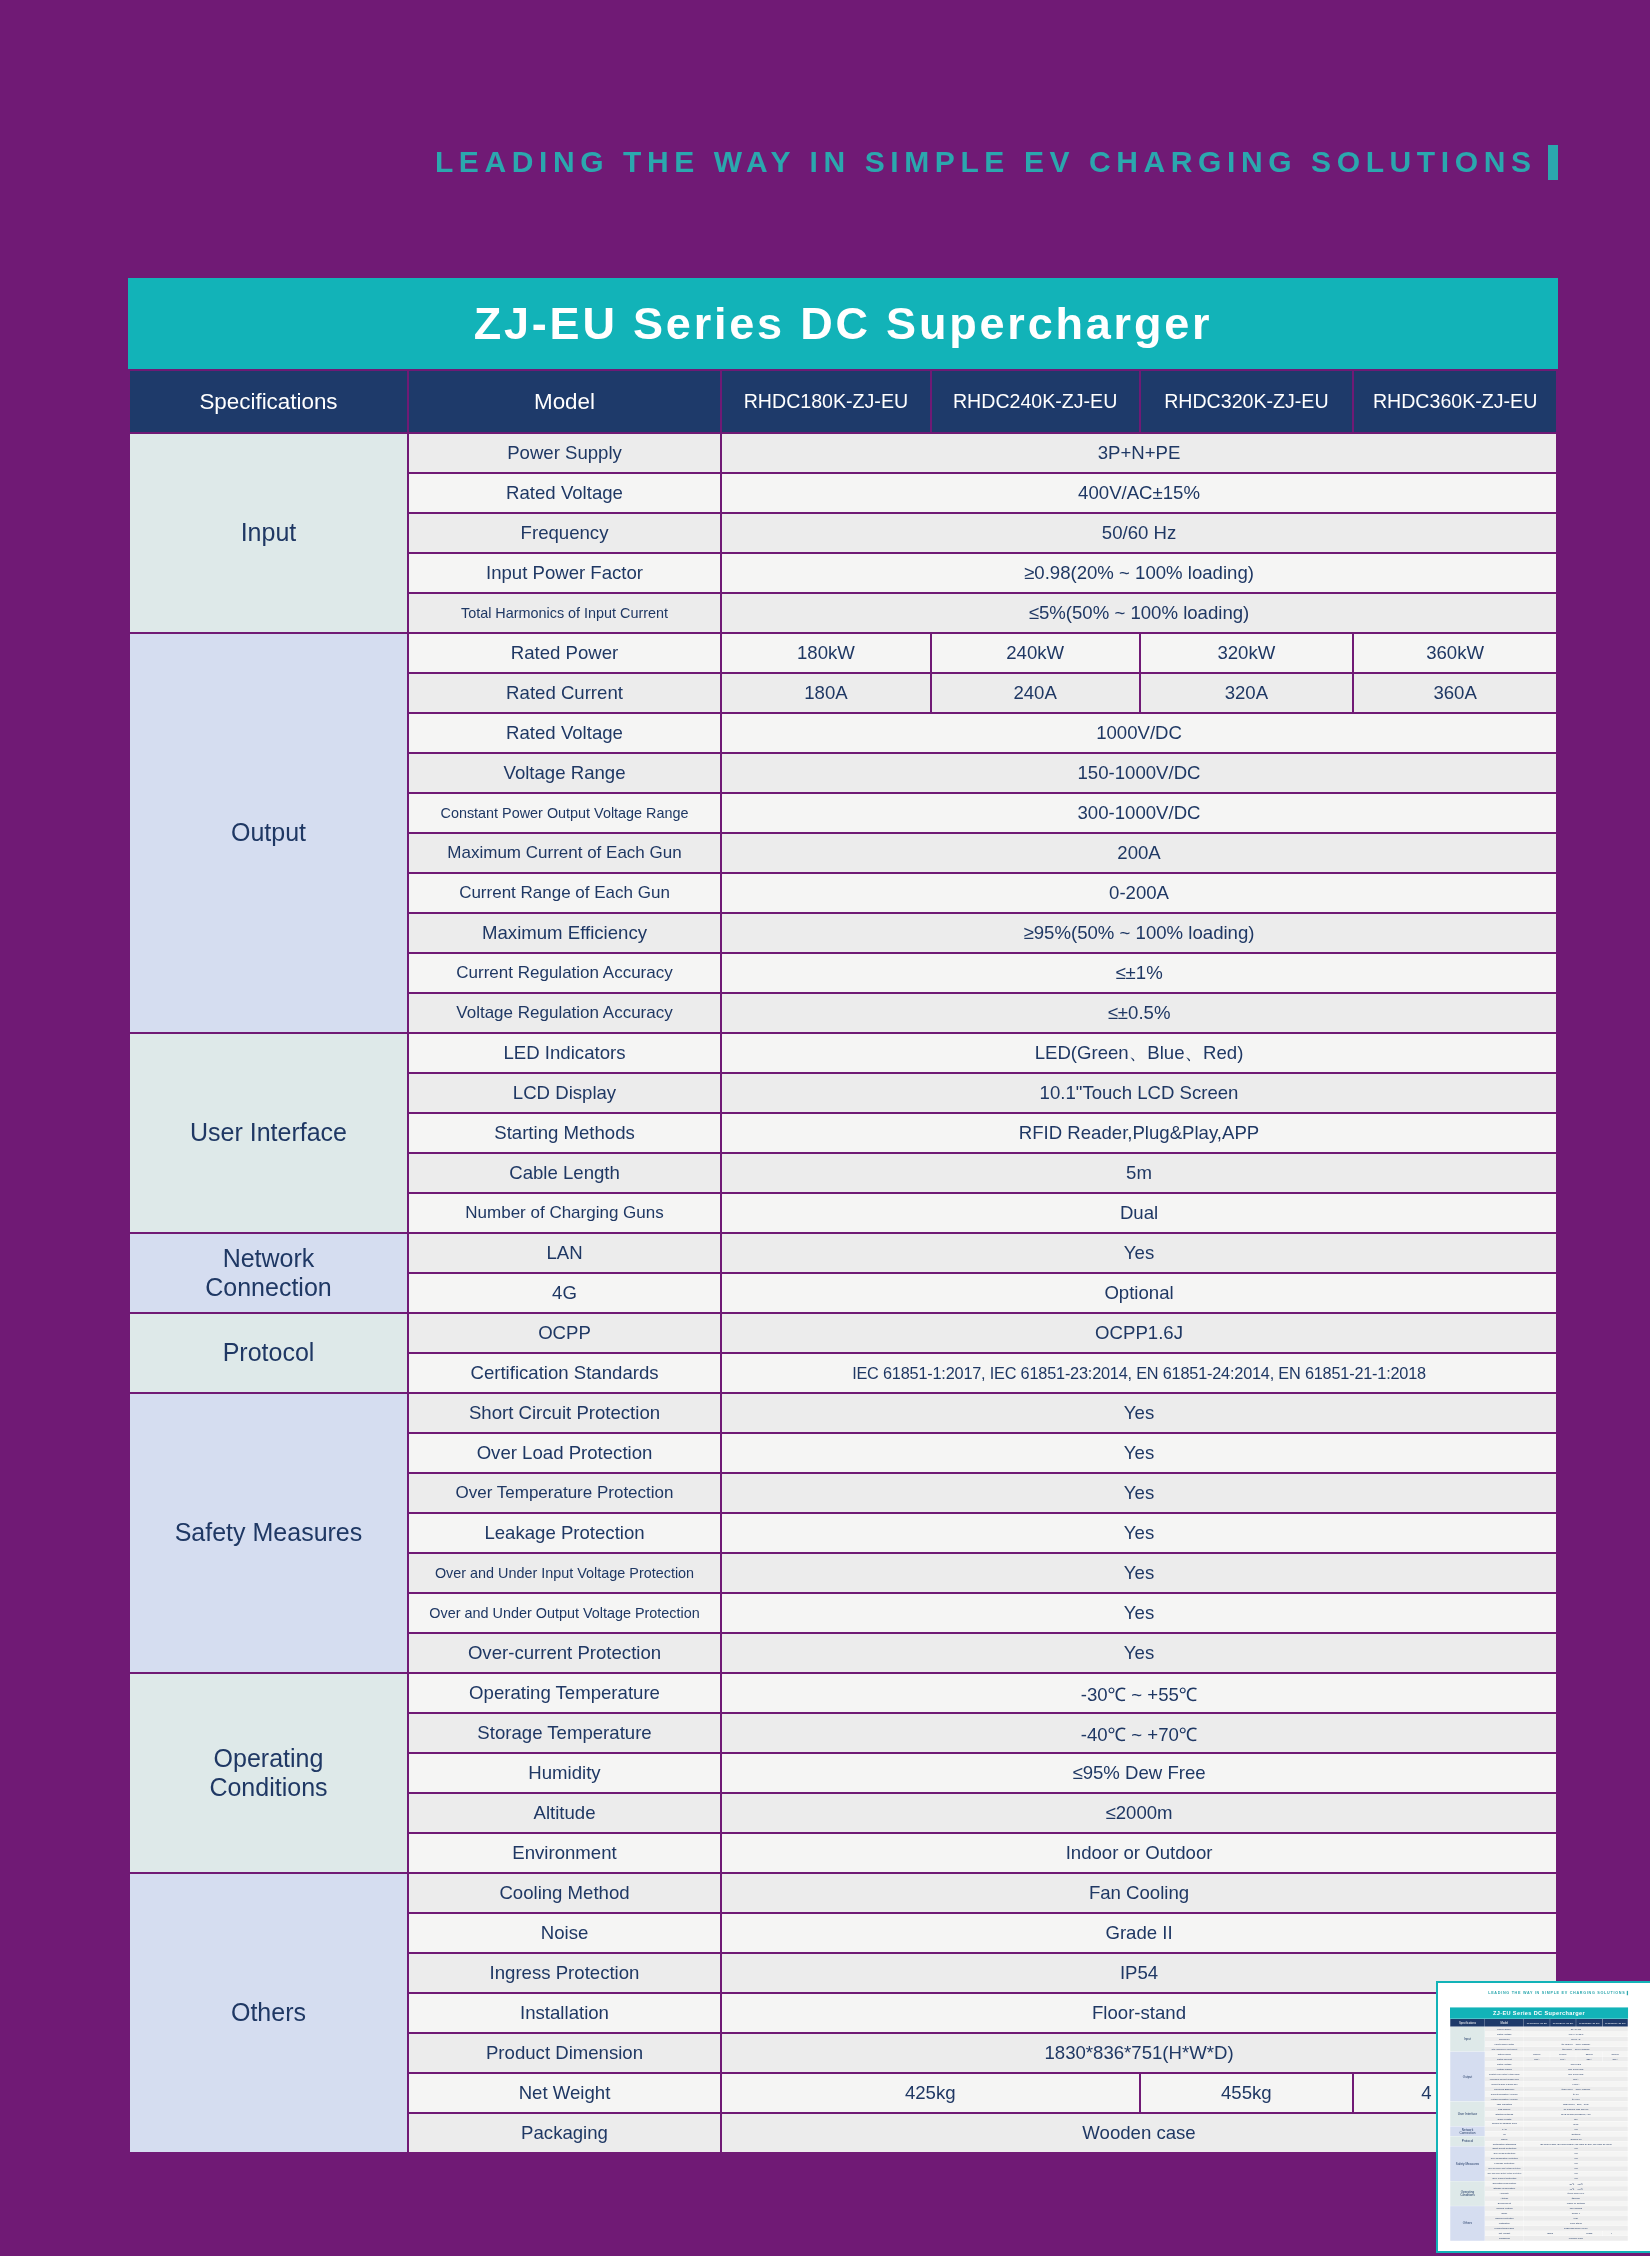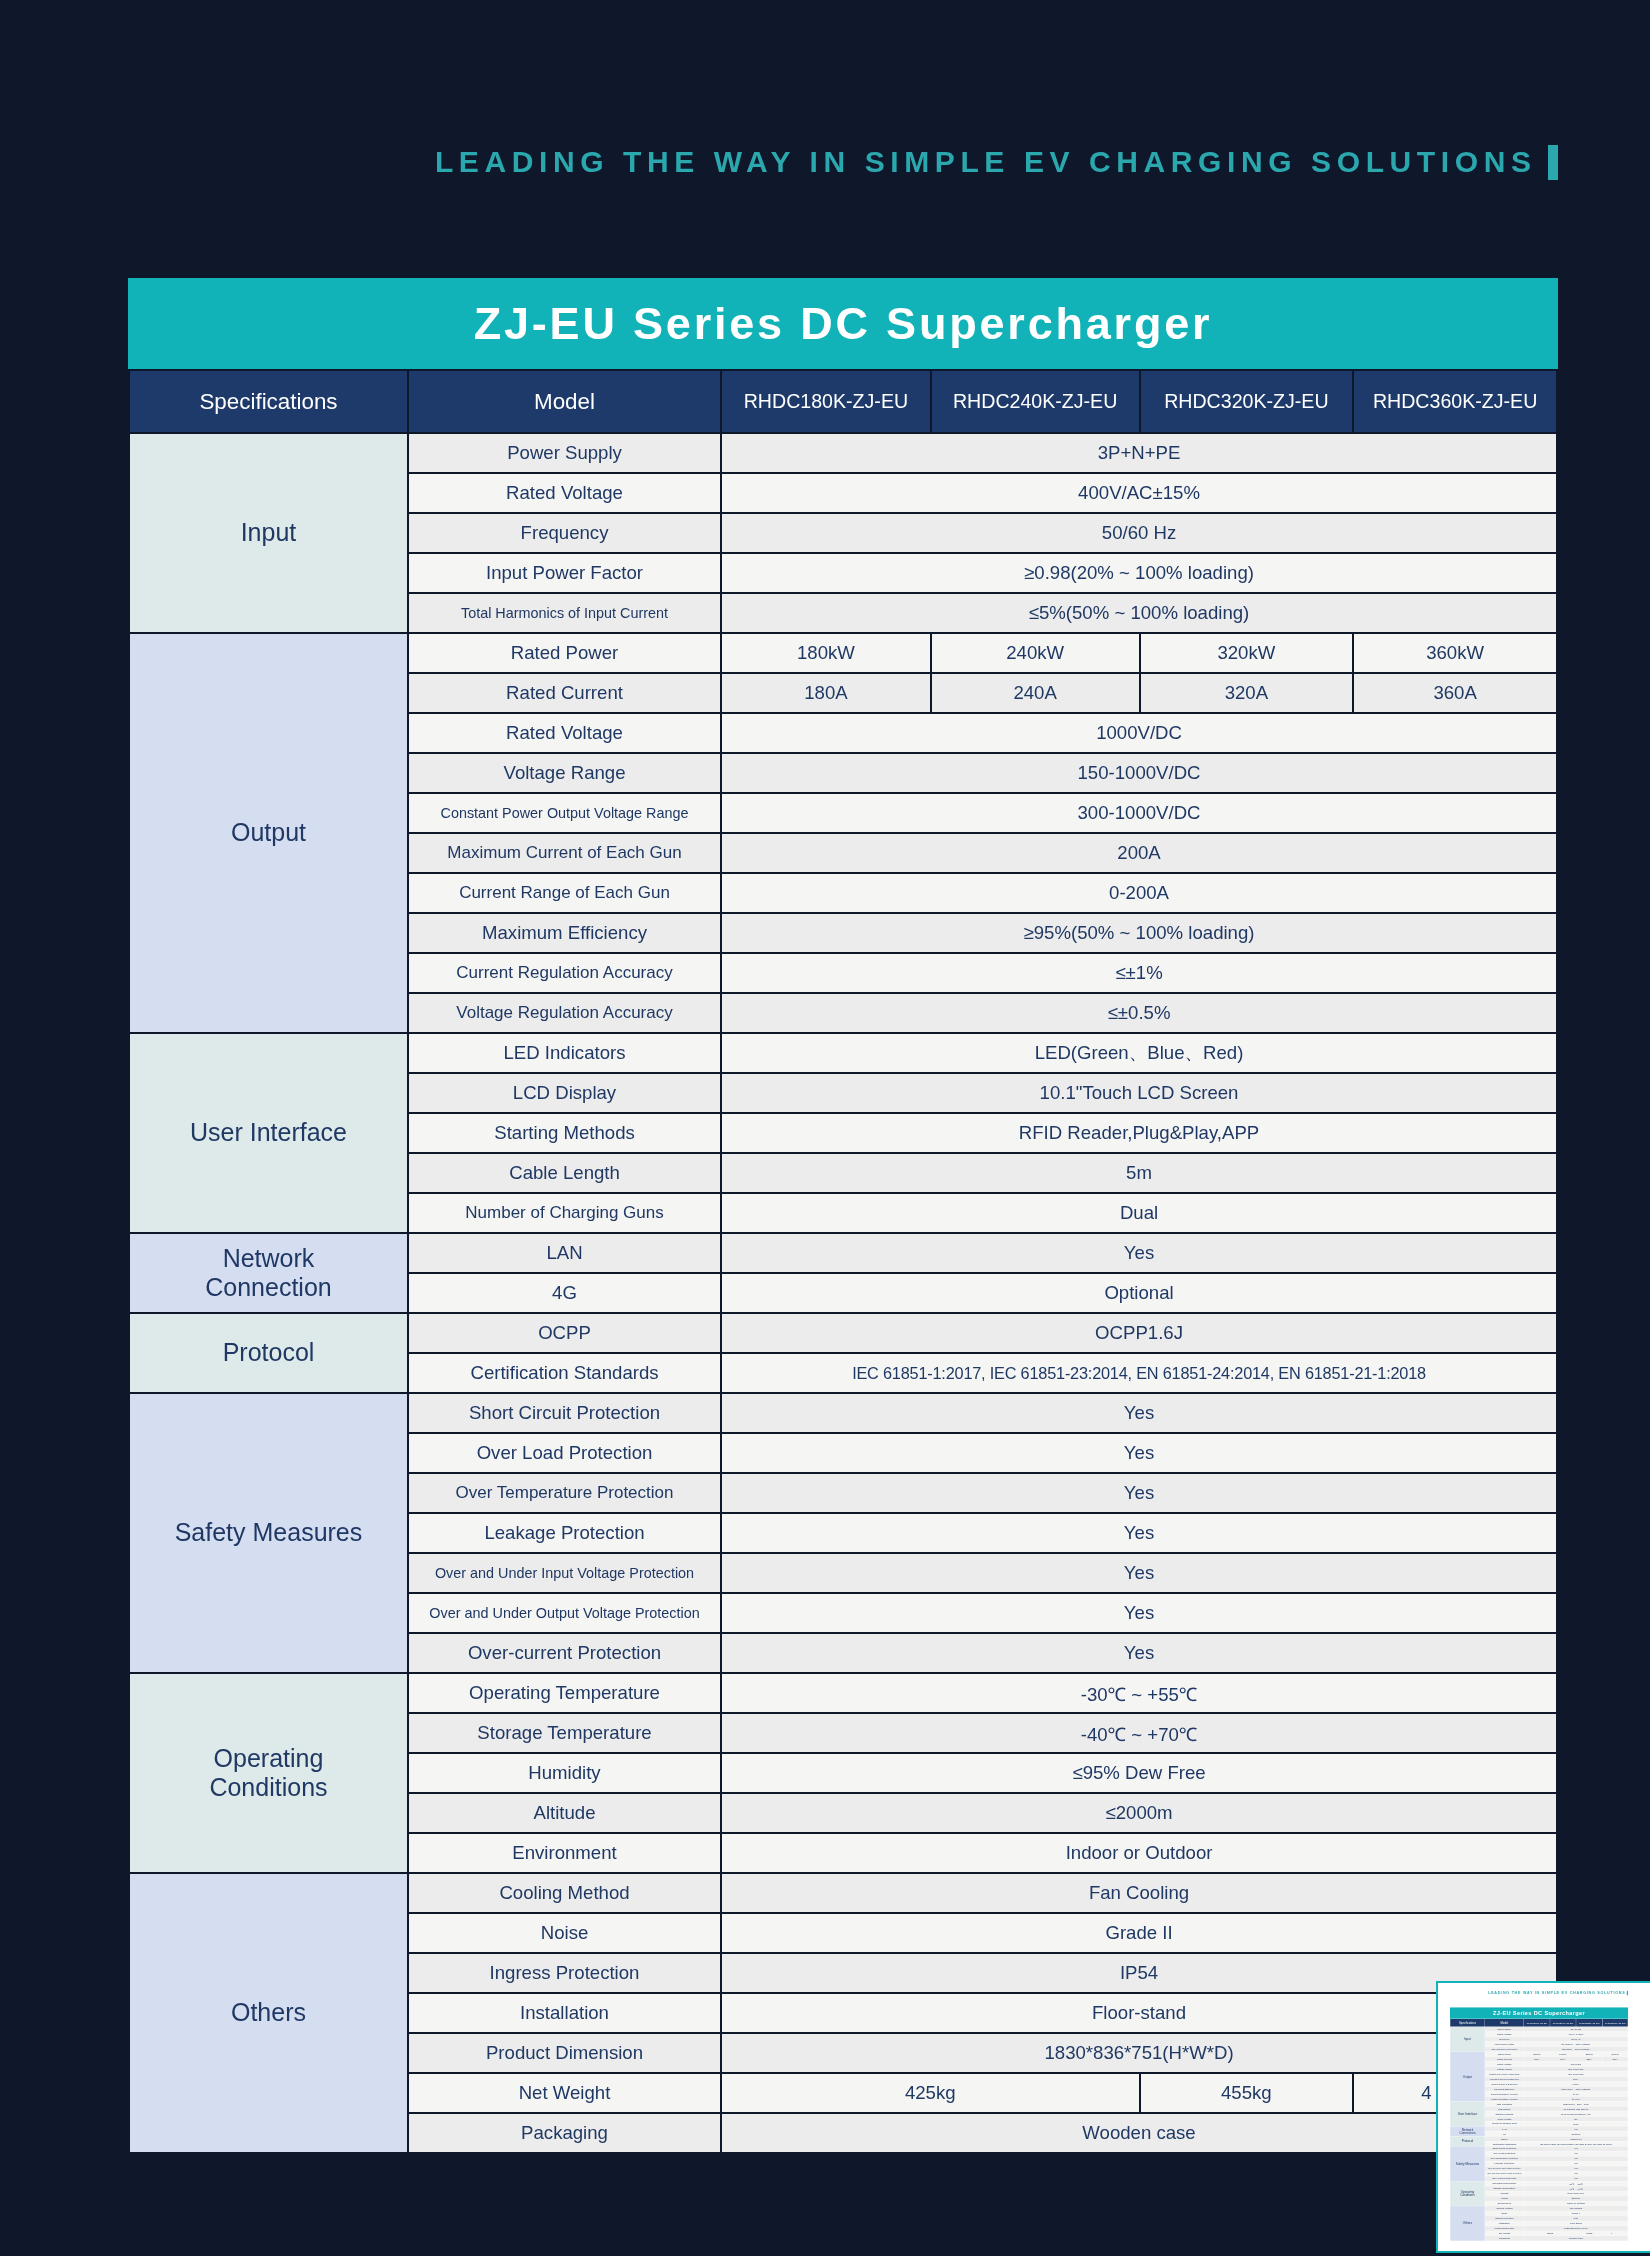--- a/index.html
+++ b/index.html
@@ -1,17 +1,17 @@
 <!DOCTYPE html>
 <html style="font-size:15px"><head>
 <meta charset="utf-8">
 <style>
   html,body{margin:0;padding:0;background:#ffffff;}
   .page{
-    position:relative;width:1651px;height:2257px;background:#0f172a;overflow:hidden;
+    position:relative;width:1651px;height:2257px;background:#701a75;overflow:hidden;
     font-family:"Liberation Sans",sans-serif;color:#1F3864;
   }
   .sheet{position:absolute;left:128px;top:138px;width:1430px;}
   .slogan-row{height:48px;display:flex;justify-content:flex-end;align-items:center;gap:11.2px;}
   .slogan{color:#2BA7AE;font-size:30px;font-weight:bold;letter-spacing:5.6px;white-space:nowrap;}
   .slogan-bar{width:10.3px;height:35px;background:#2BA7AE;flex:0 0 auto;}
   .title-band{
     margin-top:92px;height:91px;background:#12B3B8;display:flex;align-items:center;justify-content:center;
   }
   .title-band span{color:#ffffff;font-size:45px;font-weight:bold;letter-spacing:2.8px;}

